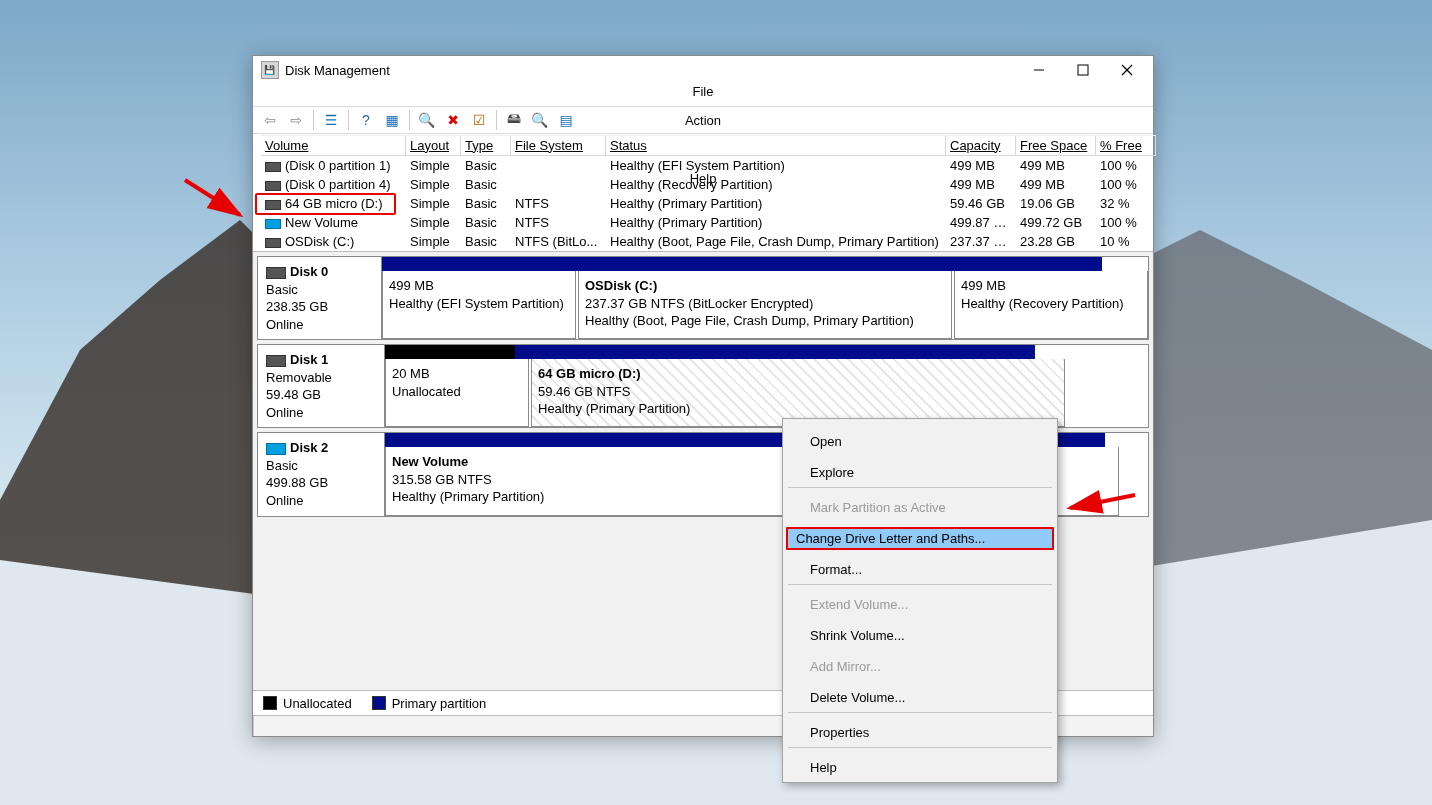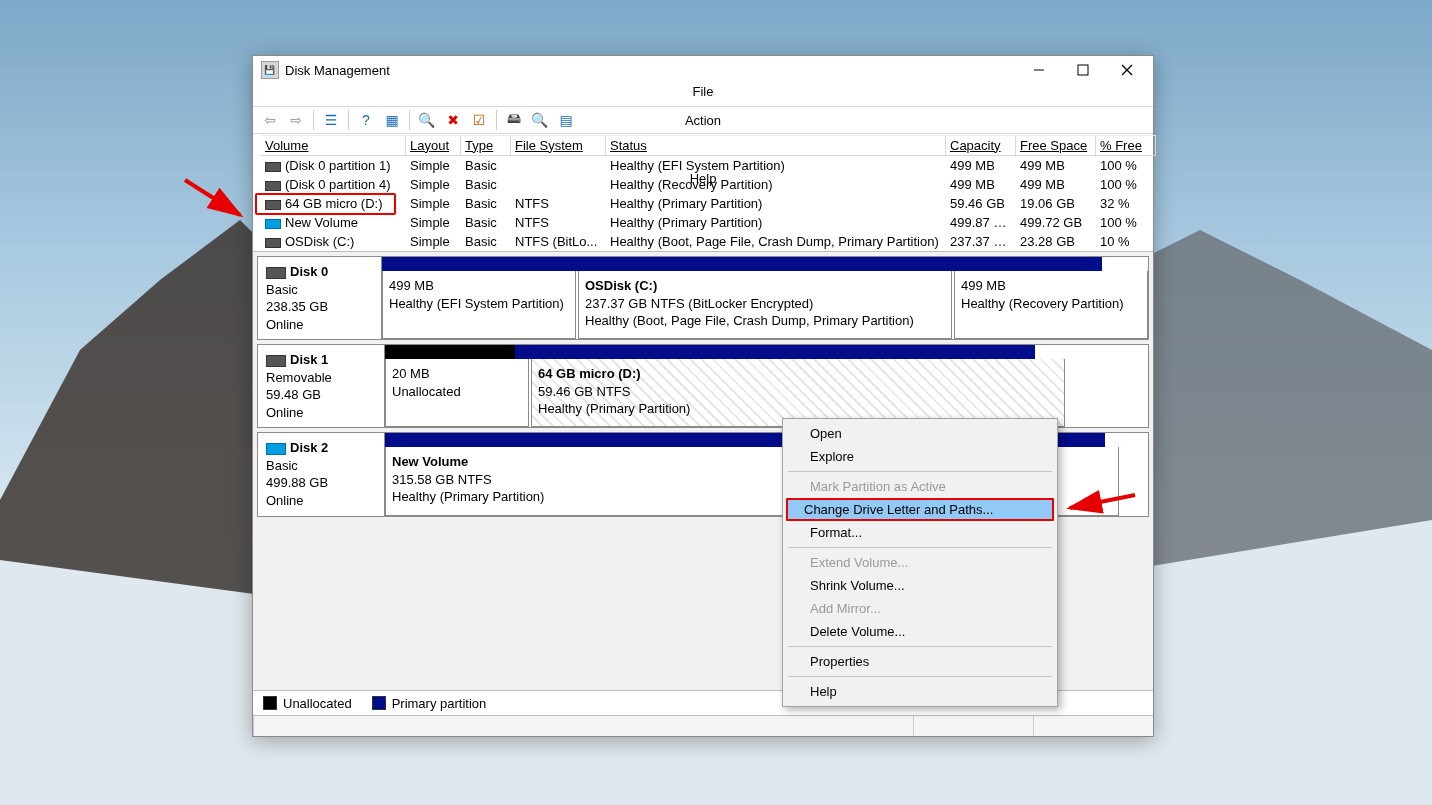--- a/index.html
+++ b/index.html
@@ -150,27 +150,28 @@
     background:#f1f1f1;
     border:1px solid #a3a3a3;
     box-shadow:3px 3px 8px rgba(0,0,0,.3);
     padding:3px;
     font-size:13px;
     z-index:10;
   }
   .ctx-item {
     padding:4px 24px;
     white-space:nowrap;
+    margin-top:8px;
   }
   .ctx-item.disabled { color:#9a9a9a; }
   .ctx-sep { height:1px; background:#c7c7c7; margin:3px 2px; }
   .ctx-item.highlight {
     background:#91c9f7;
     border:2px solid #e60000;
-    padding:2px 16px;
+    padding:2px 8px;
     border-radius:1px;
   }
 </style>
 </head>
 <body>
 
 <div class="mtn">
 <svg viewBox="0 0 1432 805" preserveAspectRatio="none">
   <polygon points="0,500 80,350 160,280 240,220 320,300 400,350 480,420 560,500 640,550 0,805" fill="#3d3530" opacity=".85"></polygon>
   <polygon points="640,550 800,500 900,480 1000,400 1100,280 1200,230 1300,280 1432,350 1432,805 640,805" fill="#6b7177" opacity=".8"></polygon>

